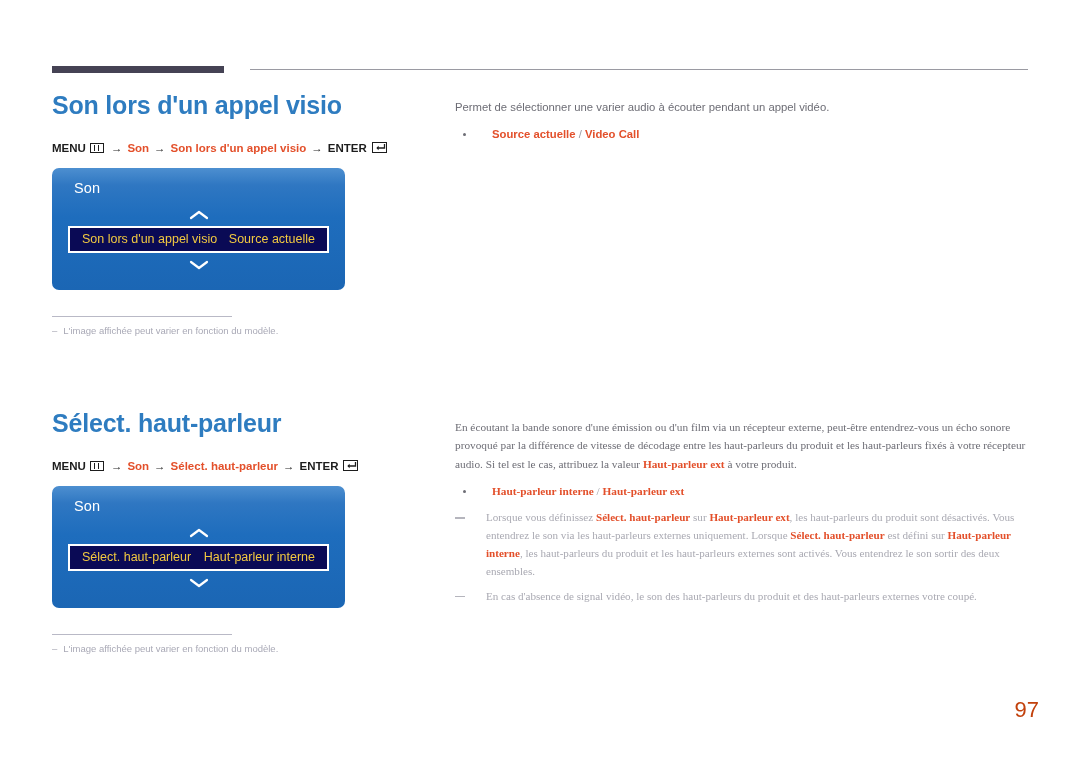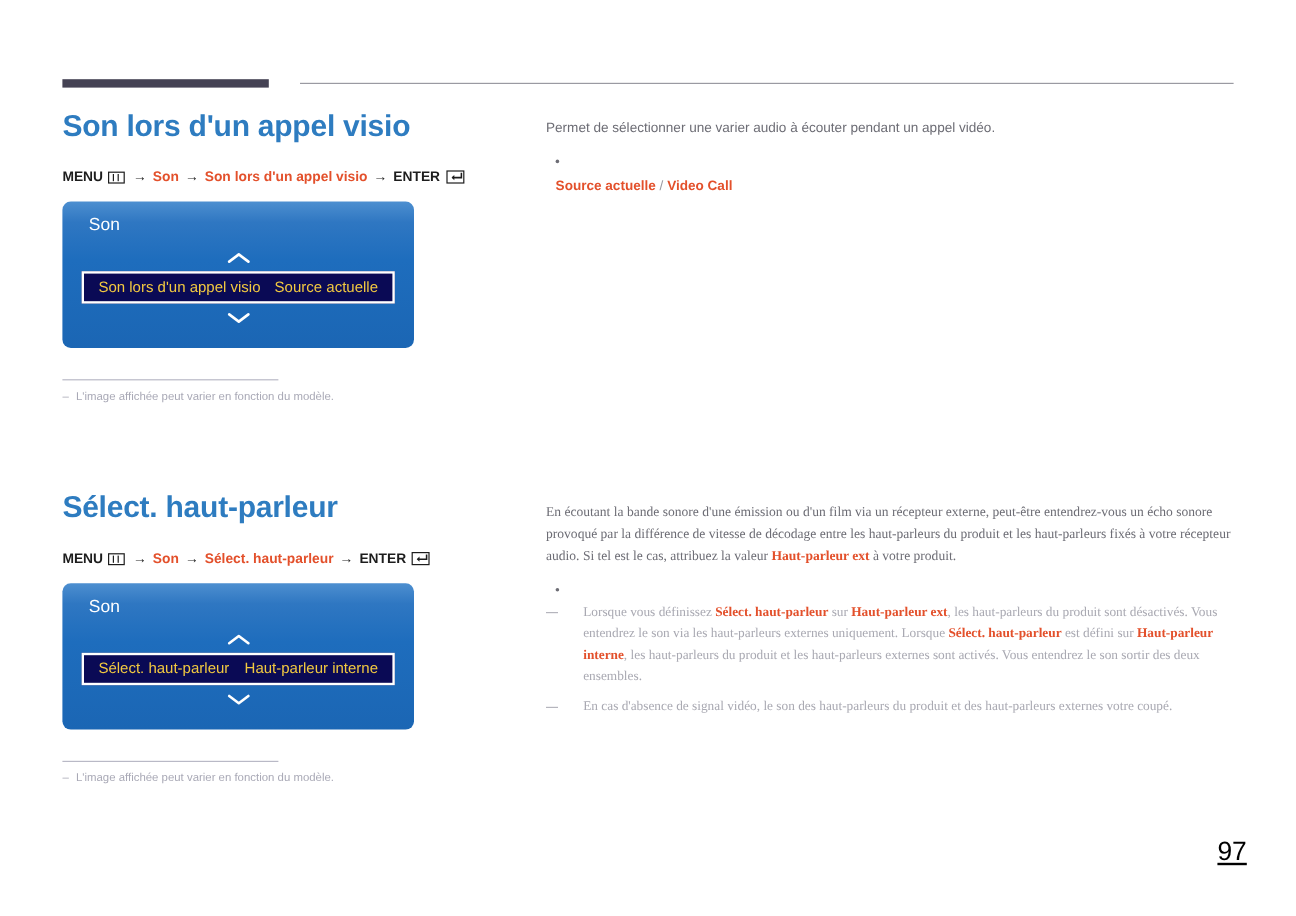--- a/index.html
+++ b/index.html
@@ -199,25 +199,24 @@
   }
   .body-text b { color: #e3502b; font-weight: bold; }
 
   .opt-list {
     margin: 9px 0 0 0;
     padding: 0;
     list-style: none;
   }
   .opt-list li {
     display: flex;
-    gap: 10px;
+    gap: 26px;
     font-size: 11.3px;
     line-height: 1.6;
     padding-left: 8px;
-    flex-direction: column;
   }
   .opt-list .dot {
     flex: none;
     width: 3px;
     height: 3px;
     background: #6d6d75;
     border-radius: 50%;
     margin-top: 8px;
   }
   .opt-list .opt-text { color: #9a9aa2; }
@@ -241,22 +240,21 @@
   }
   .note p { margin: 0; }
   .note b { color: #e3502b; font-weight: bold; }
 
   
   .page-number {
     position: absolute;
     right: 52px;
     bottom: 40px;
     font-size: 22px;
-    color: #000000;
-    text-decoration: underline;
+    color: #c2410c;
   }
 </style>
 </head>
 <body>
 
 <div class="page">
 
   <div class="top-rule-thick"></div>
   <div class="top-rule-thin"></div>
 
@@ -368,20 +366,21 @@
       <span>L'image affichée peut varier en fonction du modèle.</span>
     </div>
   </div>
 
   <div class="col-right section-2-right">
     <p class="body-text">En écoutant la bande sonore d'une émission ou d'un film via un récepteur externe, peut-être entendrez-vous un écho sonore provoqué par la différence de vitesse de décodage entre les haut-parleurs du produit et les haut-parleurs fixés à votre récepteur audio. Si tel est le cas, attribuez la valeur <b>Haut-parleur ext</b> à votre produit.</p>
 
     <ul class="opt-list">
       <li>
         <span class="dot"></span>
+        <span class="opt-text"><b>Haut-parleur interne</b><span> / </span><b>Haut-parleur ext</b></span>
       </li>
     </ul>
 
     <div class="note-block">
       <div class="note">
         <span class="ndash"></span>
         <p>Lorsque vous définissez <b>Sélect. haut-parleur</b> sur <b>Haut-parleur ext</b>, les haut-parleurs du produit sont désactivés. Vous entendrez le son via les haut-parleurs externes uniquement. Lorsque <b>Sélect. haut-parleur</b> est défini sur <b>Haut-parleur interne</b>, les haut-parleurs du produit et les haut-parleurs externes sont activés. Vous entendrez le son sortir des deux ensembles.</p>
       </div>
       <div class="note">
         <span class="ndash"></span>

